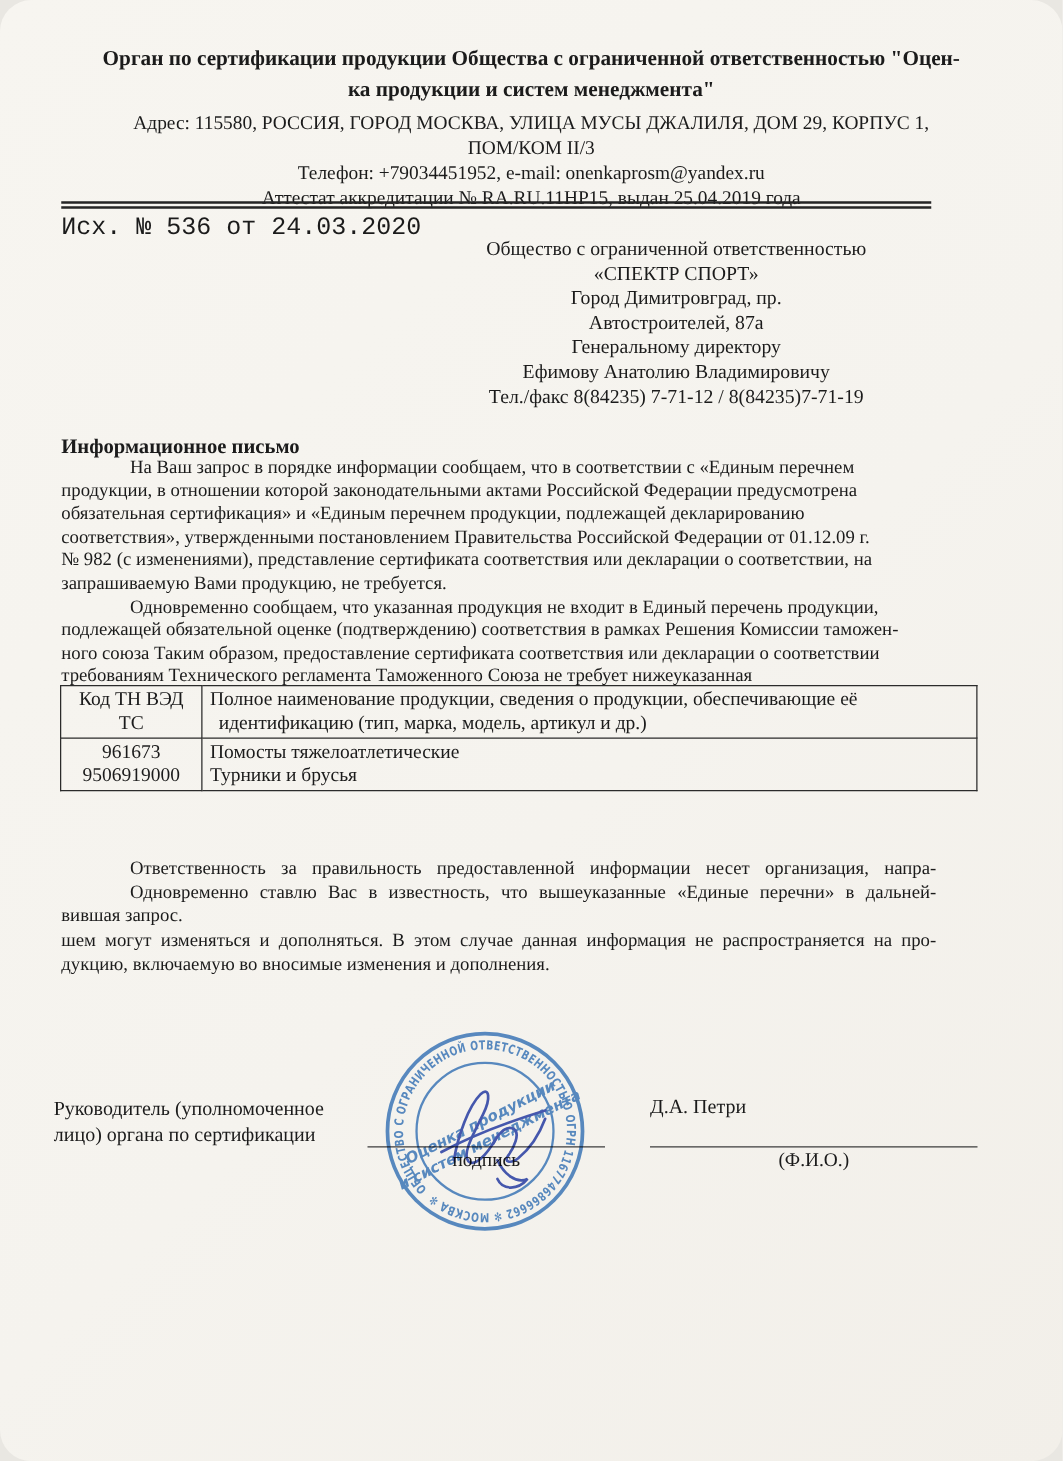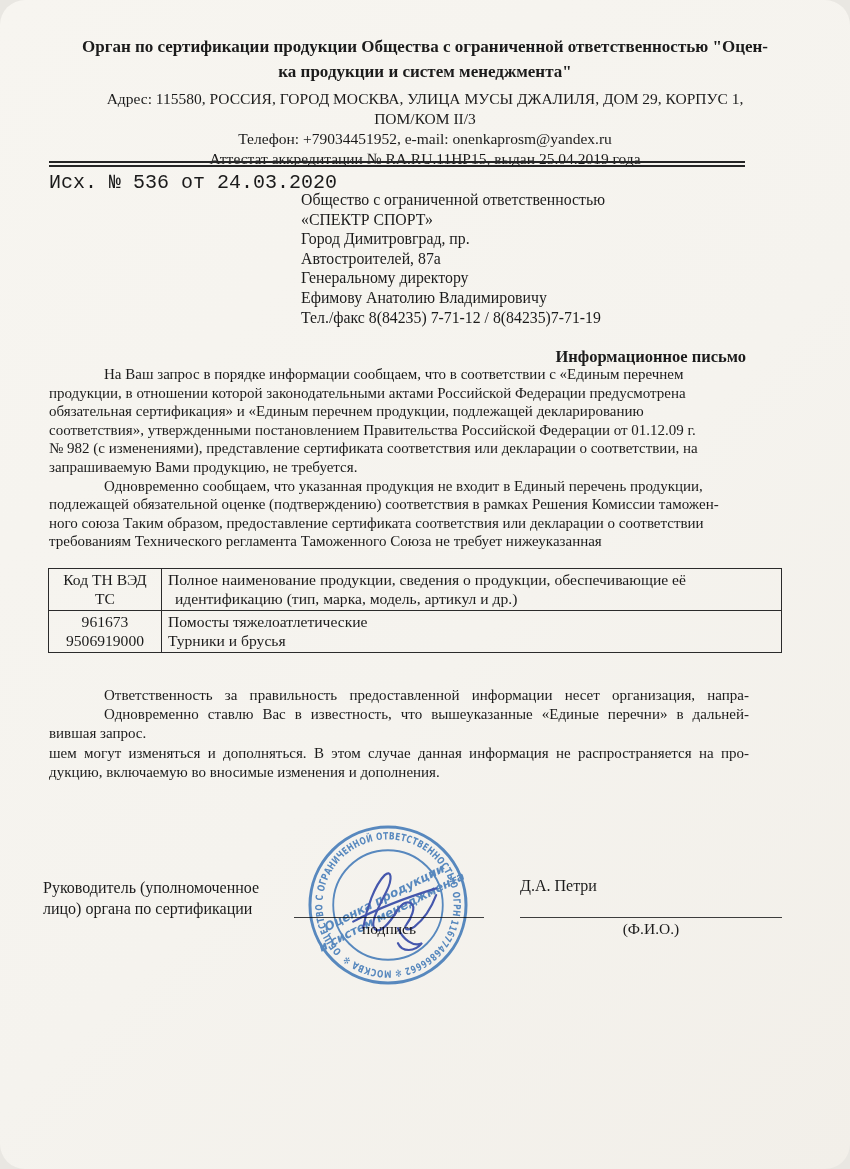--- a/index.html
+++ b/index.html
@@ -25,36 +25,36 @@
   .lh-line{font-size:15.5px;line-height:20px;}
   .lh-gap{margin-top:5px;}
   .rule{
     position:absolute;left:49px;top:161px;width:696px;height:2px;
     border-top:2px solid #252525;border-bottom:2px solid #252525;
   }
   .outgoing{position:absolute;left:49px;top:171px;font-size:20px;font-family:Liberation Mono, monospace;}
   
   .recipient{
     position:absolute;right:69px;top:190px;width:480px;
-    text-align:left;font-size:15.8px;line-height:19.6px;
+    text-align:center;font-size:15.8px;line-height:19.6px;
   }
   .subject{
     position:absolute;left:49px;top:347px;width:697px;
-    text-align:right;font-weight:bold;font-size:16.5px;
+    text-align:left;font-weight:bold;font-size:16.5px;
   }
   
   .para{position:absolute;left:49px;width:700px;font-size:15px;line-height:18.6px;}
   .p12{top:365px;}
   .p34{top:686px;line-height:19.2px;}
   .ln{white-space:nowrap;}
   .ln.indent{padding-left:55px;}
   .ln.just{white-space:normal;text-align:justify;text-align-last:justify;}
   
   .prod-table{
-    position:absolute;left:48px;top:568px;width:734px;
+    position:absolute;left:48px;top:548px;width:734px;
     border-collapse:collapse;font-size:15.6px;line-height:19px;
   }
   .prod-table td{
     border:1.6px solid #2b2b2b;vertical-align:top;padding:1px 6px 2px 6px;
   }
   .prod-table .c-code{width:100px;text-align:center;}
   .hdr2-ln2{padding-left:7px;}
   
   .role-label{position:absolute;left:43px;top:878px;font-size:16px;line-height:20.5px;}
   .sig-line{position:absolute;top:917px;border-top:1.6px solid #3d3d3d;height:0;}

